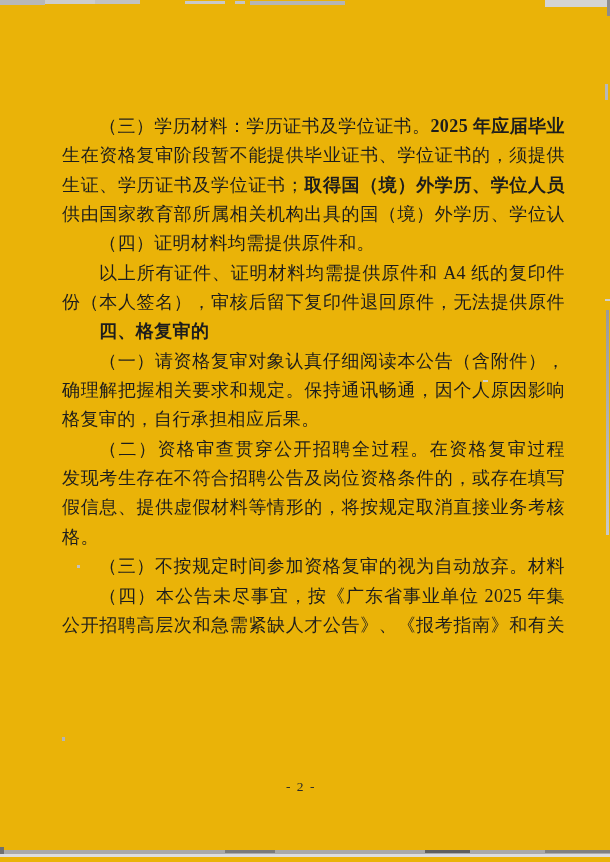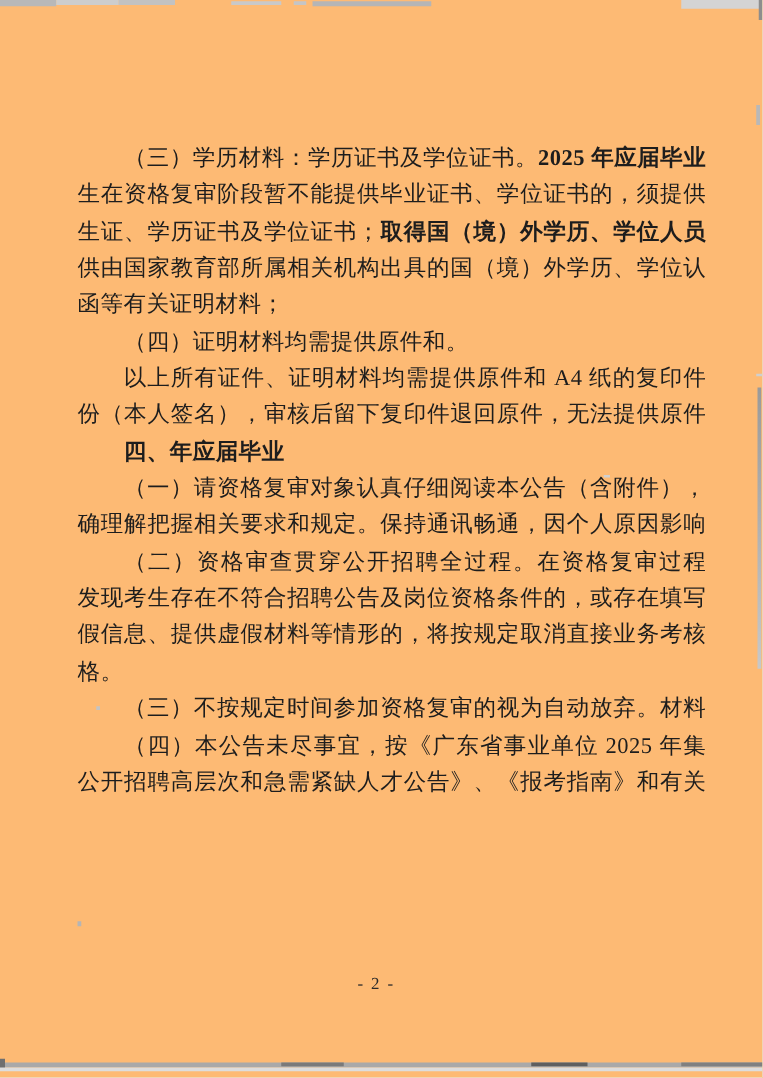--- a/index.html
+++ b/index.html
@@ -1,20 +1,20 @@
 <!DOCTYPE html>
 <html><head>
 <meta charset="utf-8">
 <style>
   html,body { margin:0; padding:0; background:#e8e8e8; }
   .page {
     position:relative;
     width:610px; height:862px;
     margin:0 auto;
-    background:#fdba74;
+    background:#eab308;
     overflow:hidden;
     font-family:"Liberation Serif","DejaVu Serif",serif;
     color:#1d1d1d;
   }
   .doc-body {
     position:absolute;
     left:62px; top:112px; width:503px;
     font-size:18px;
     line-height:29.35px;
     letter-spacing:0.4px;
@@ -89,27 +89,27 @@
   <div class="a a17"></div>
   <div class="a a18"></div>
   <div class="a a19"></div>
   <div class="a a20"></div>
 
   <div class="doc-body">
       <div class="line indent fill"><span>（三）学历材料：学历证书及学位证书。</span><span class="b">2025 年应届毕业</span></div>
       <div class="line fill"><span>生在资格复审阶段暂不能提供毕业证书、学位证书的，须提供学</span></div>
       <div class="line fill"><span>生证、学历证书及学位证书；</span><span class="b">取得国（境）外学历、学位人员需提</span></div>
       <div class="line fill"><span>供由国家教育部所属相关机构出具的国（境）外学历、学位认证</span></div>
-      <div class="line"><span>函等有关证明材料；</span></div>
       <div class="line indent"><span>（四）证明材料均需提供原件和。</span></div>
       <div class="line indent fill"><span>以上所有证件、证明材料均需提供原件和 A4 纸的复印件 1</span></div>
       <div class="line fill"><span>份（本人签名），审核后留下复印件退回原件，无法提供原件的</span></div>
-      <div class="line indent"><span class="b">四、年应届毕业</span></div>
+      <div class="line indent"><span class="b">四、格复审的</span></div>
       <div class="line indent fill"><span>（一）请资格复审对象认真仔细阅读本公告（含附件），准</span></div>
       <div class="line fill"><span>确理解把握相关要求和规定。保持通讯畅通，因个人原因影响资</span></div>
+      <div class="line"><span>格复审的，自行承担相应后果。</span></div>
       <div class="line indent fill"><span>（二）资格审查贯穿公开招聘全过程。在资格复审过程中，</span></div>
       <div class="line fill"><span>发现考生存在不符合招聘公告及岗位资格条件的，或存在填写虚</span></div>
       <div class="line fill"><span>假信息、提供虚假材料等情形的，将按规定取消直接业务考核资</span></div>
       <div class="line"><span>格。</span></div>
       <div class="line indent fill"><span>（三）不按规定时间参加资格复审的视为自动放弃。材料不</span></div>
       <div class="line indent fill"><span>（四）本公告未尽事宜，按《广东省事业单位 2025 年集中</span></div>
       <div class="line fill"><span>公开招聘高层次和急需紧缺人才公告》、《报考指南》和有关规定</span></div>
     </div>
 
   <div class="page-number">- 2 -</div>

